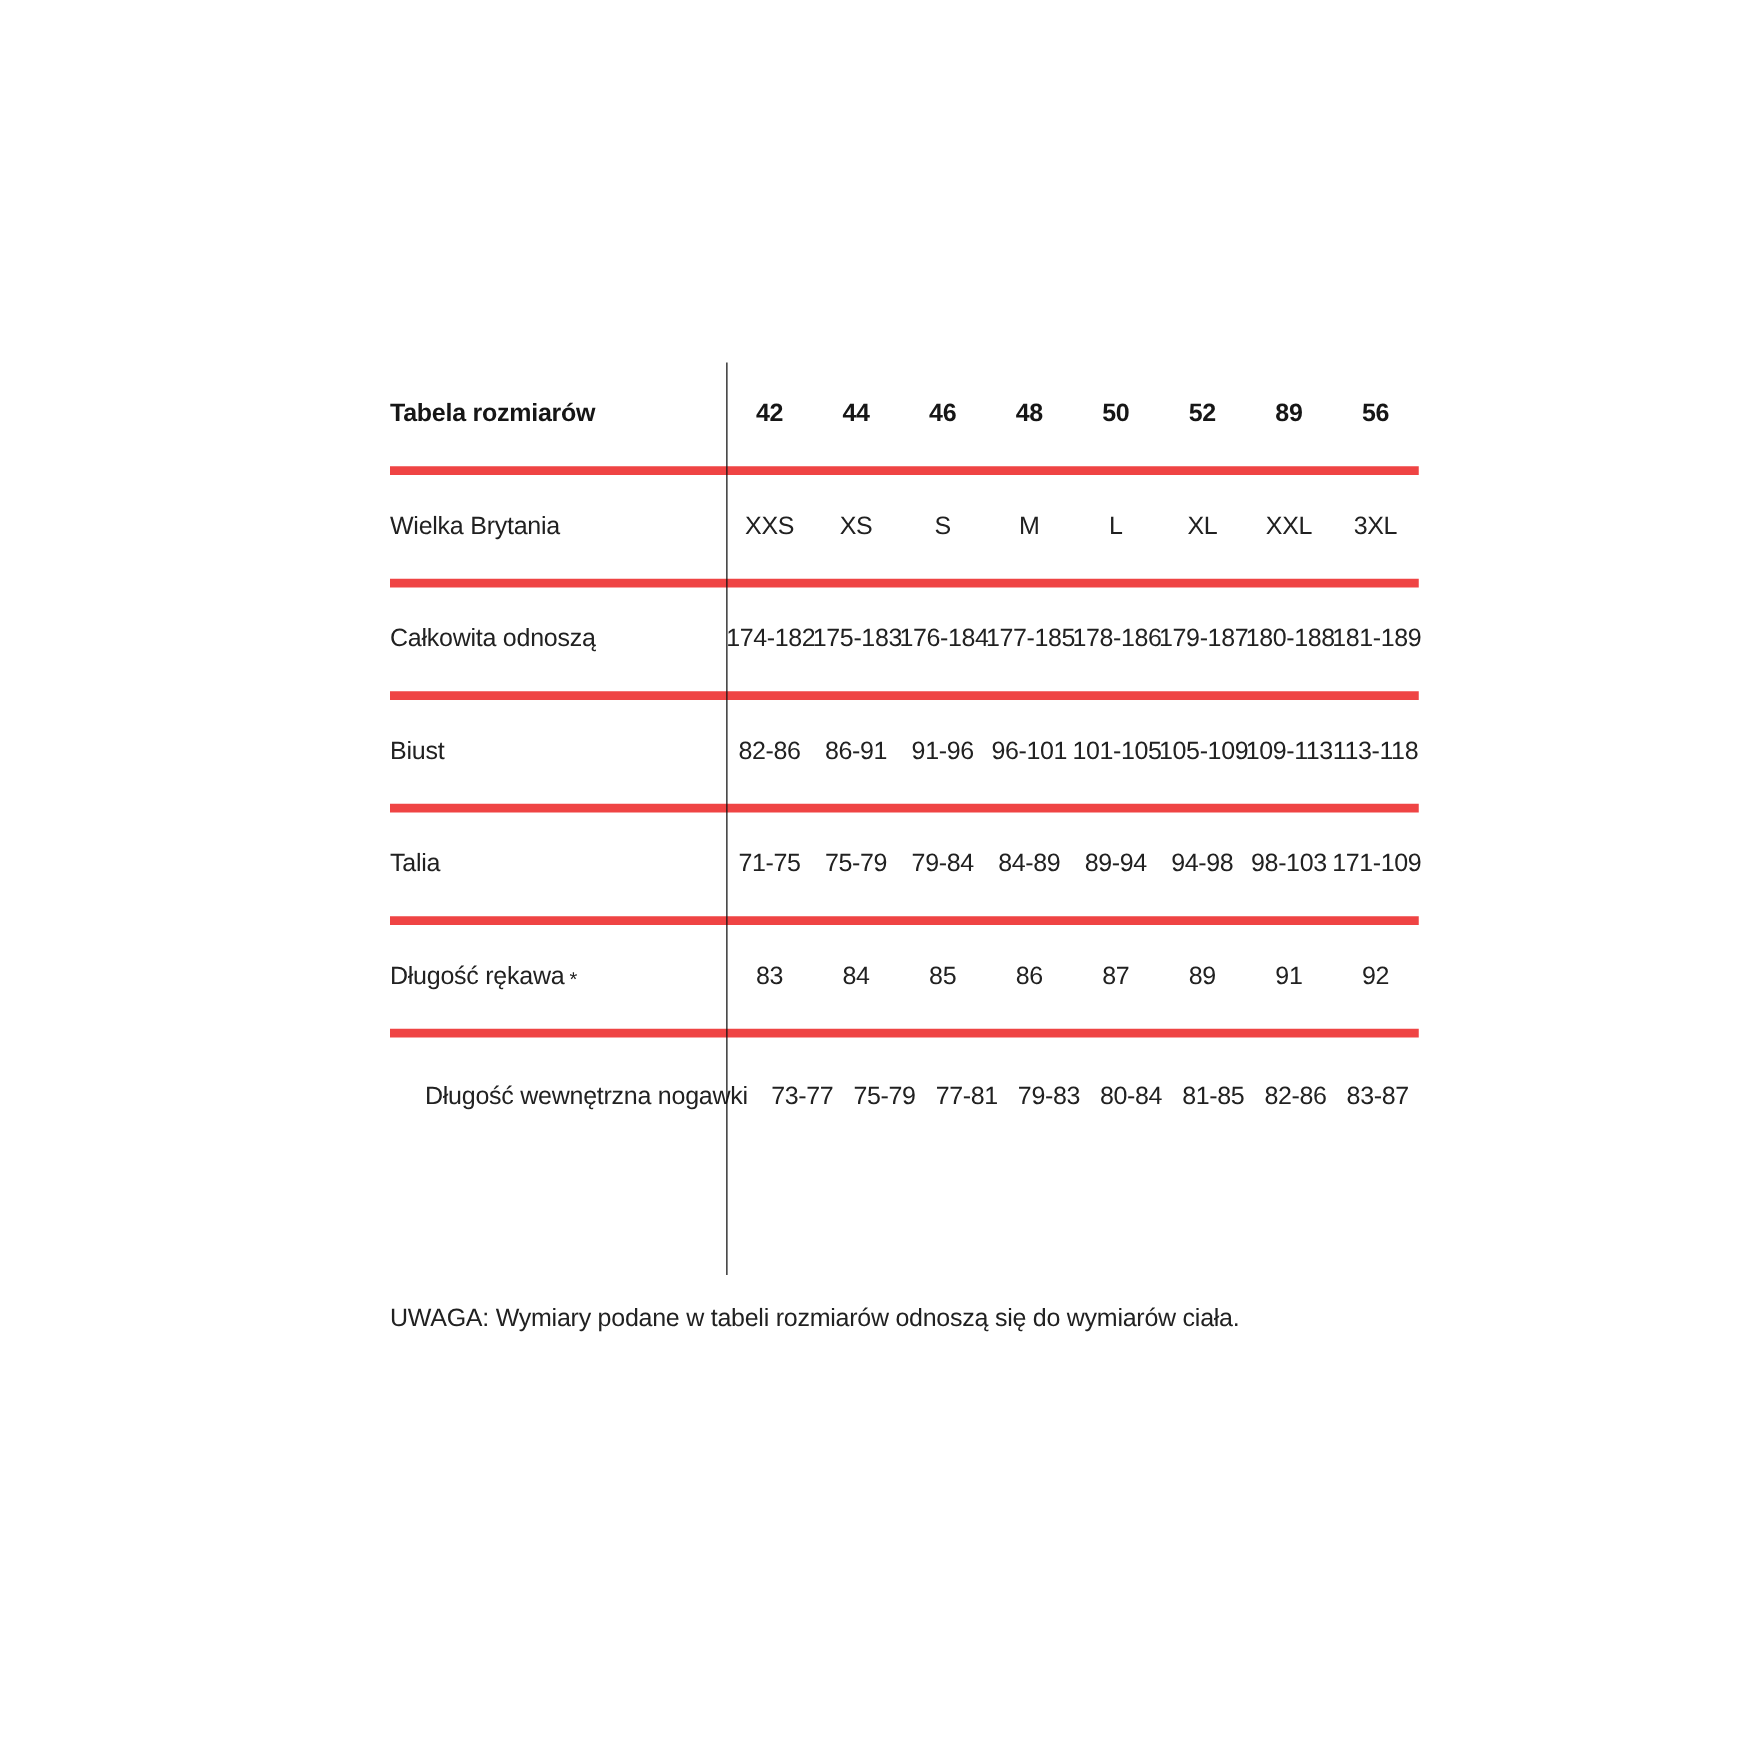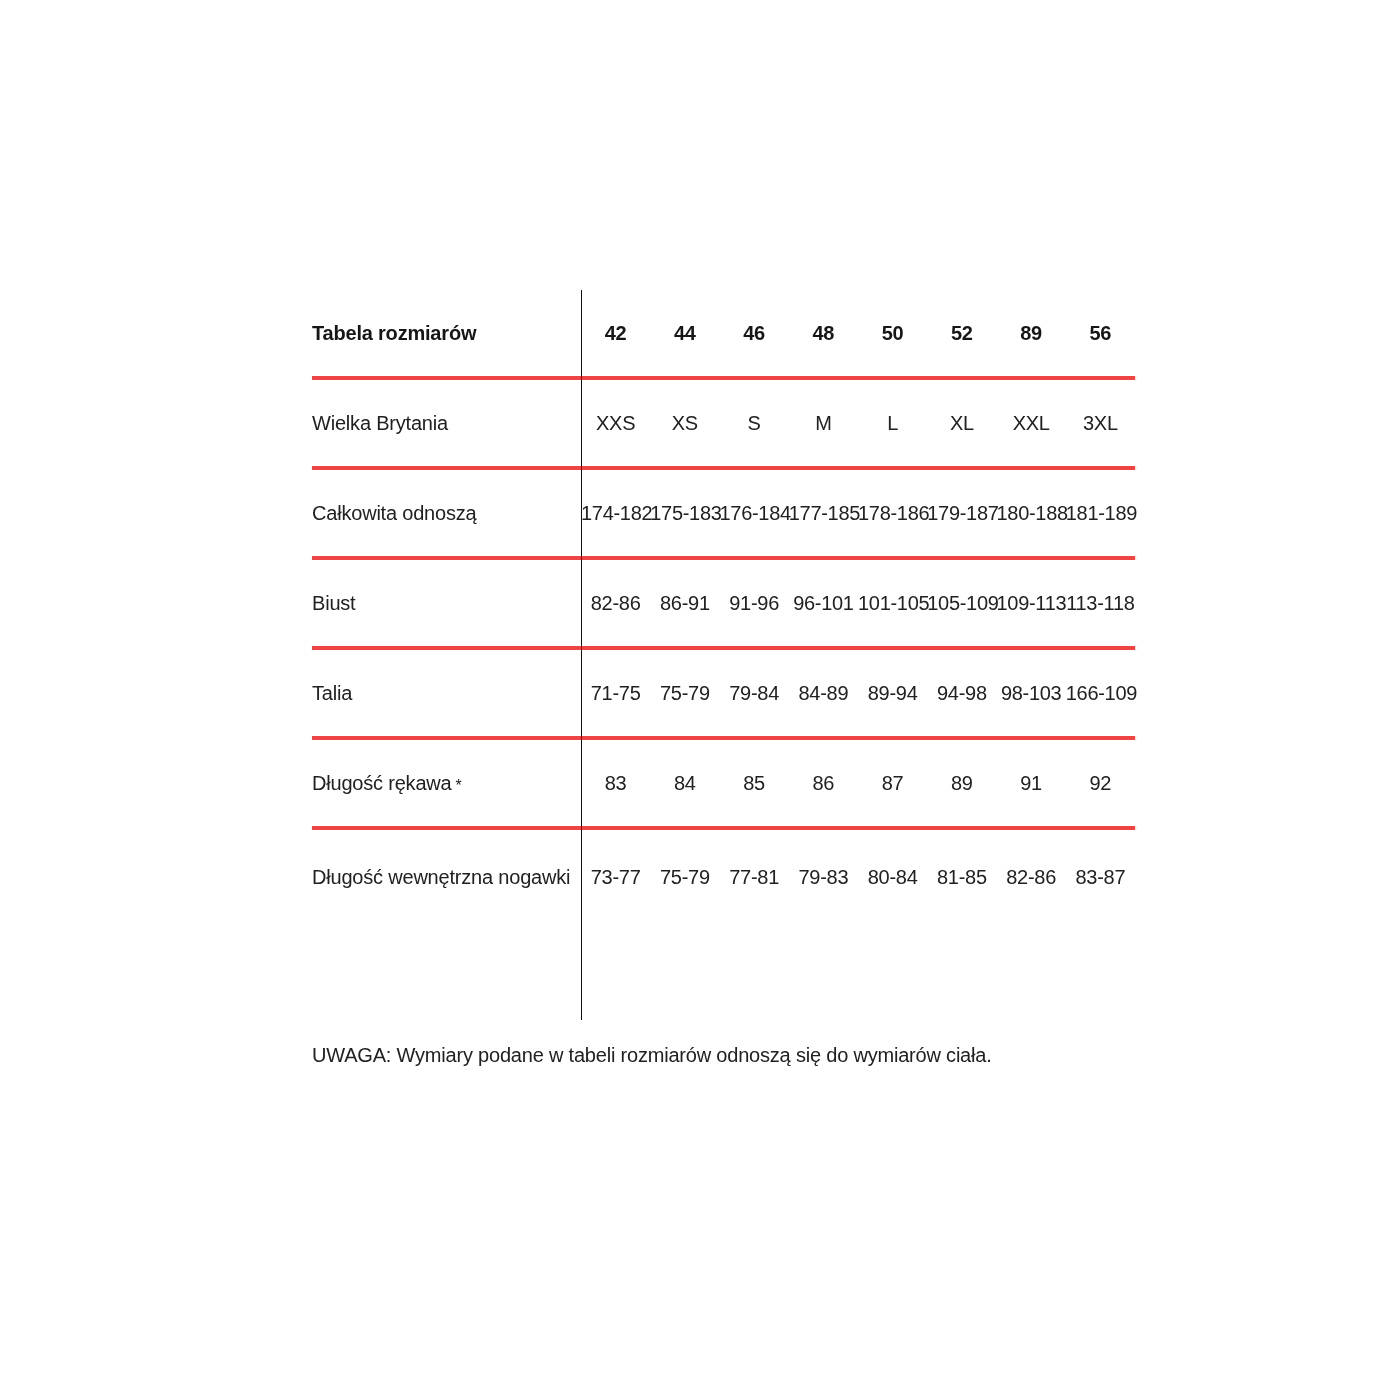--- a/index.html
+++ b/index.html
@@ -23,25 +23,25 @@
     left: 269px;
     top: 0;
     width: 1px;
     height: 730px;
     background: #111111;
   }
   .trow {
     display: flex;
     align-items: center;
     height: 90px;
-    border-bottom: 4px solid #ef4444;
+    border-bottom: 7px solid #ef4444;
     box-sizing: border-box;
   }
   .trow.header { font-weight: bold; color: #161616; }
-  .trow.last { border-bottom: none; height: 94px; }
+  .trow.last { border-bottom: none; height: 94px; margin-left: 28px; }
   .row-label {
     flex: 0 0 269px;
     width: 269px;
     font-size: 20px;
     letter-spacing: -0.2px;
     white-space: nowrap;
     box-sizing: border-box;
   }
   .cell {
     flex: 1 1 0;
@@ -121,21 +121,21 @@
       </div>
       <div class="trow">
         <div class="row-label"><span>Talia</span></div>
         <div class="cell">71-75</div>
         <div class="cell">75-79</div>
         <div class="cell">79-84</div>
         <div class="cell">84-89</div>
         <div class="cell">89-94</div>
         <div class="cell">94-98</div>
         <div class="cell">98-103</div>
-        <div class="cell">166-109</div>
+        <div class="cell">171-109</div>
       </div>
       <div class="trow">
         <div class="row-label"><span>Długość rękawa</span><span class="asterisk">*</span></div>
         <div class="cell">83</div>
         <div class="cell">84</div>
         <div class="cell">85</div>
         <div class="cell">86</div>
         <div class="cell">87</div>
         <div class="cell">89</div>
         <div class="cell">91</div>

